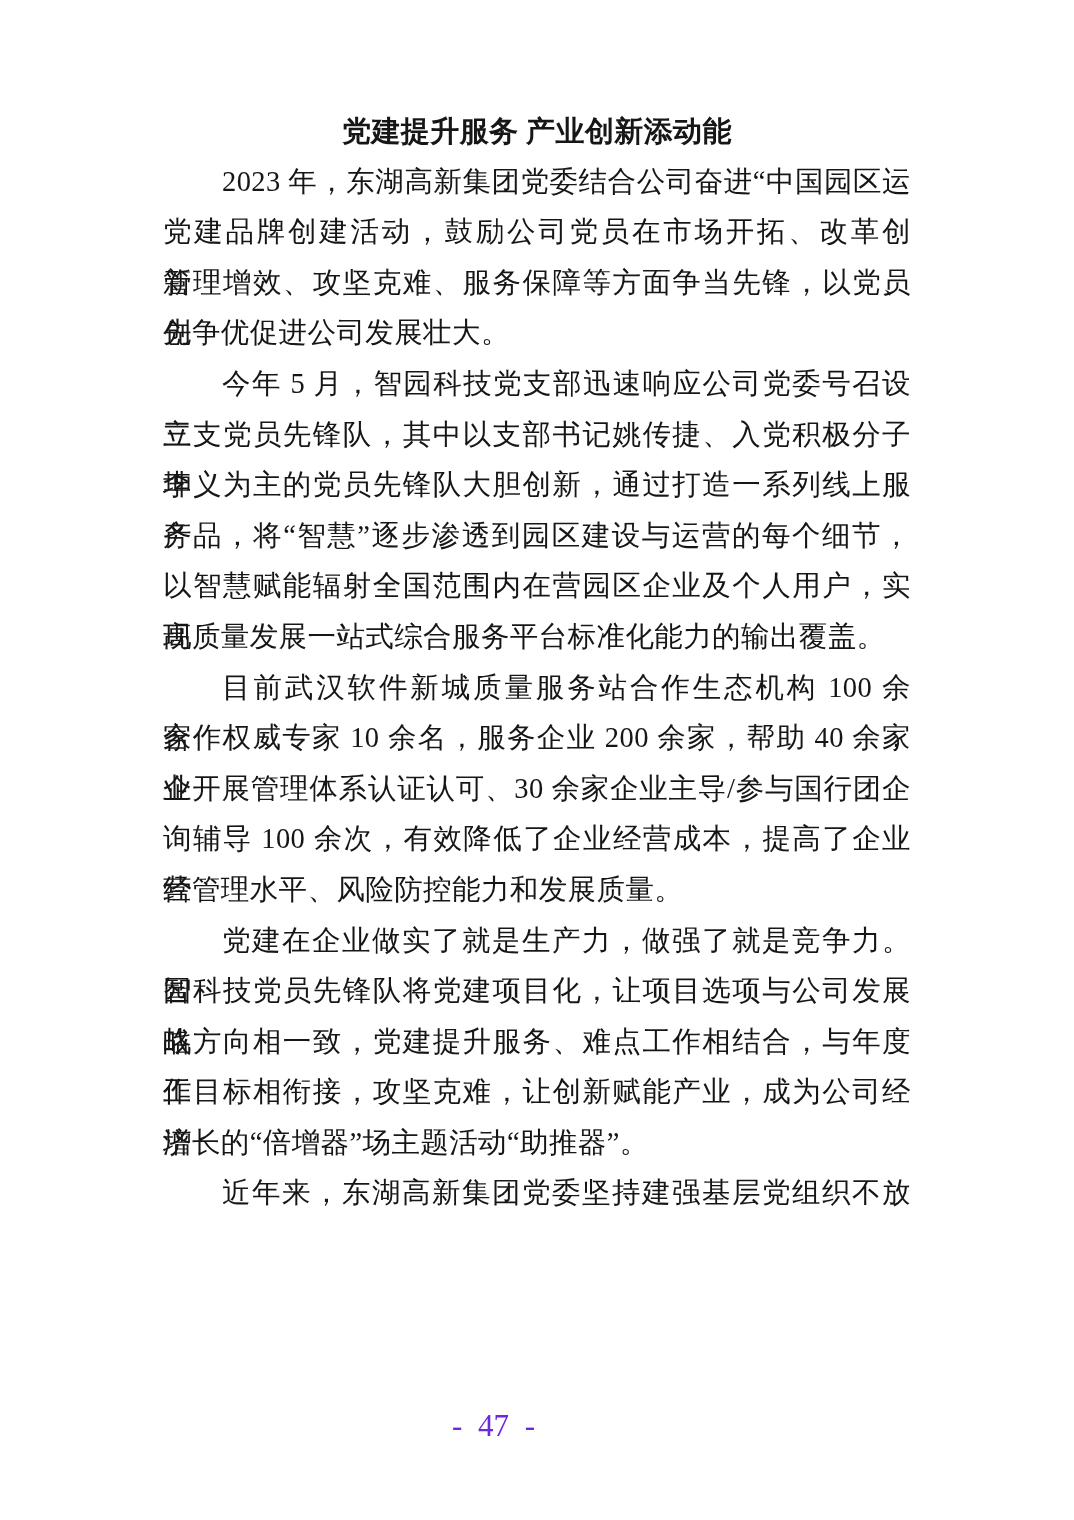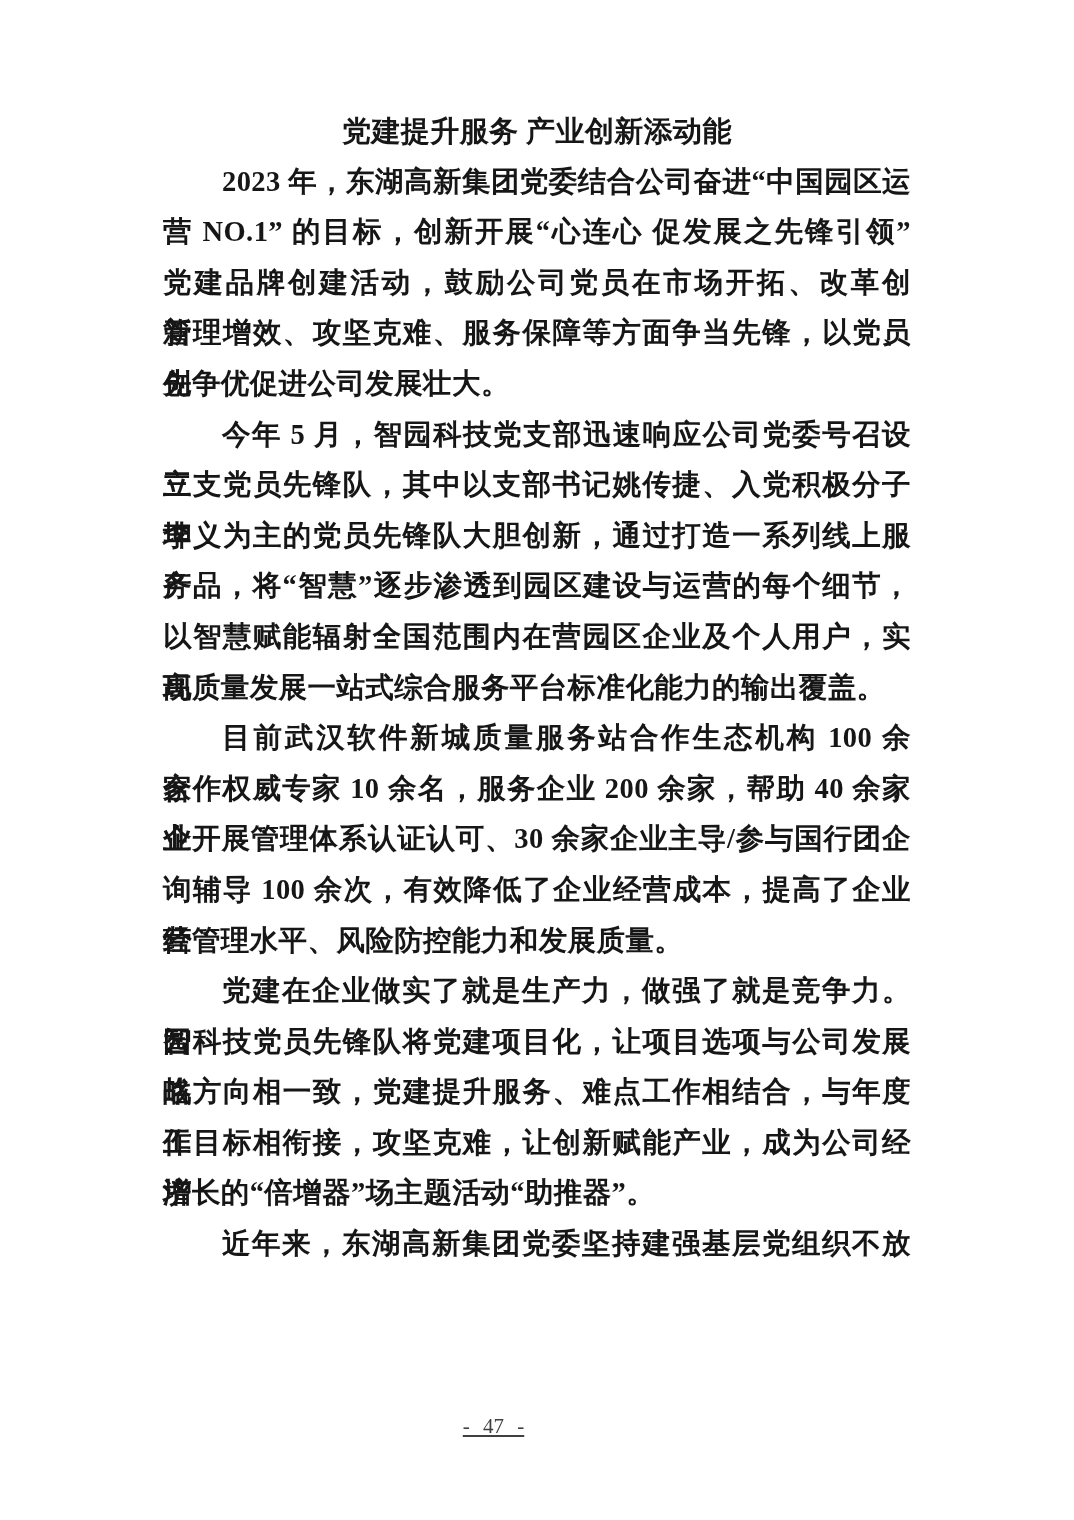--- a/index.html
+++ b/index.html
@@ -23,21 +23,20 @@
     top: 106px;
     width: 748px;
   }
   .ln {
     display: block;
     height: 50.6px;
     line-height: 50.6px;
     font-size: 28.5px;
     letter-spacing: 0.4px;
     white-space: nowrap;
-    font-weight: bold;
   }
   .jst {
     white-space: normal;
     text-align: justify;
     text-align-last: justify;
   }
   .ind {
     text-indent: 59px;
   }
   .hd {
@@ -48,37 +47,35 @@
     white-space: nowrap;
   }
   .pagenum {
     position: absolute;
     top: 1408px;
     left: 0;
     width: 100%;
     height: 36px;
     line-height: 36px;
     text-align: center;
-    font-size: 21px;
+    font-size: 31px;
     word-spacing: 8px;
-    color: #404040;
-    text-decoration: underline;
+    color: #6d28d9;
   }
 </style>
 </head>
 <body>
 
 <div class="page">
   <main class="content">
 
     <div class="ln hd">党建提升服务 产业创新添动能</div>
 
     <section>
       <div class="ln jst ind">2023 年，东湖高新集团党委结合公司奋进“中国园区运</div>
-      <div class="ln jst">营 NO.1” 的目标，创新开展“心连心 促发展之先锋引领”</div>
       <div class="ln jst">党建品牌创建活动，鼓励公司党员在市场开拓、改革创新、</div>
       <div class="ln jst">管理增效、攻坚克难、服务保障等方面争当先锋，以党员创</div>
       <div class="ln">先争优促进公司发展壮大。</div>
     </section>
 
     <section>
       <div class="ln jst ind">今年 5 月，智园科技党支部迅速响应公司党委号召设立</div>
       <div class="ln jst">三支党员先锋队，其中以支部书记姚传捷、入党积极分子李</div>
       <div class="ln jst">坤义为主的党员先锋队大胆创新，通过打造一系列线上服务</div>
       <div class="ln jst">产品，将“智慧”逐步渗透到园区建设与运营的每个细节，</div>

